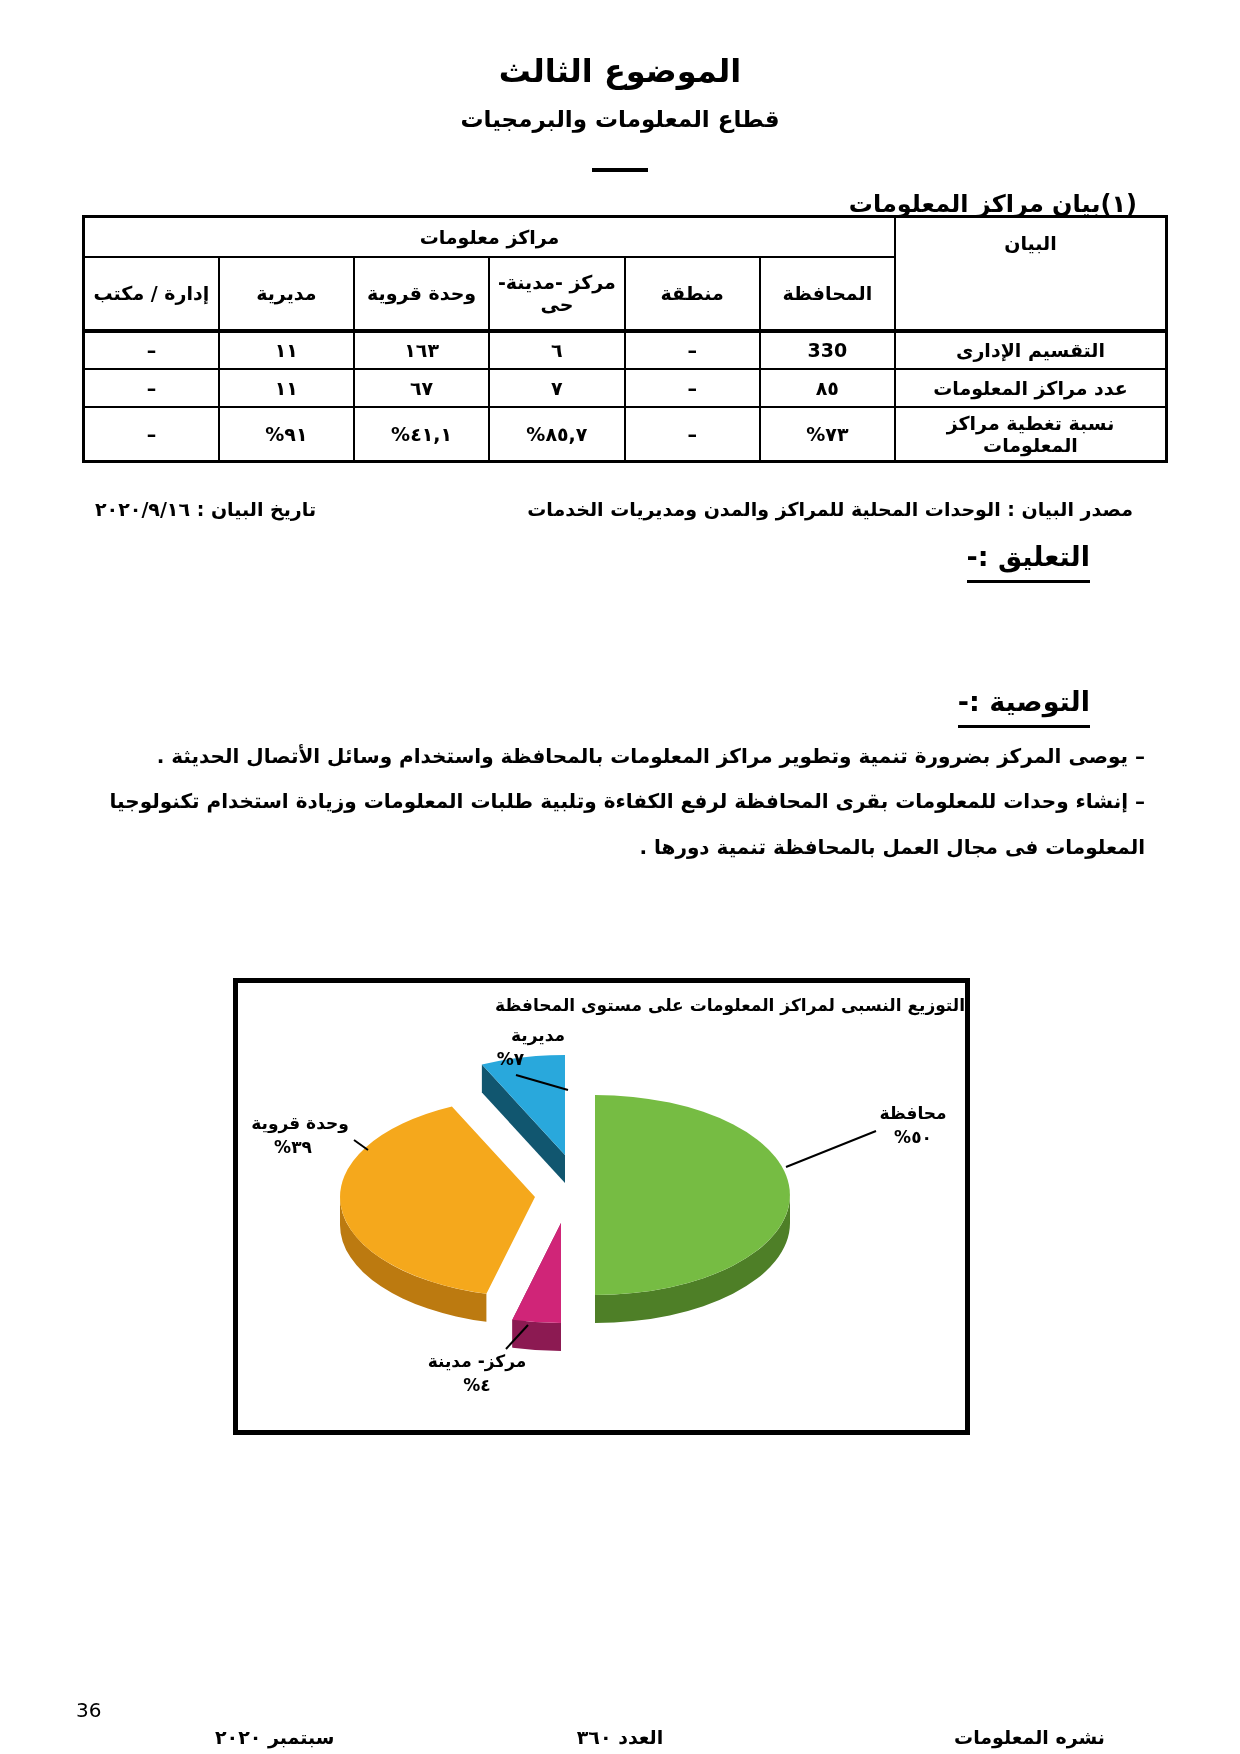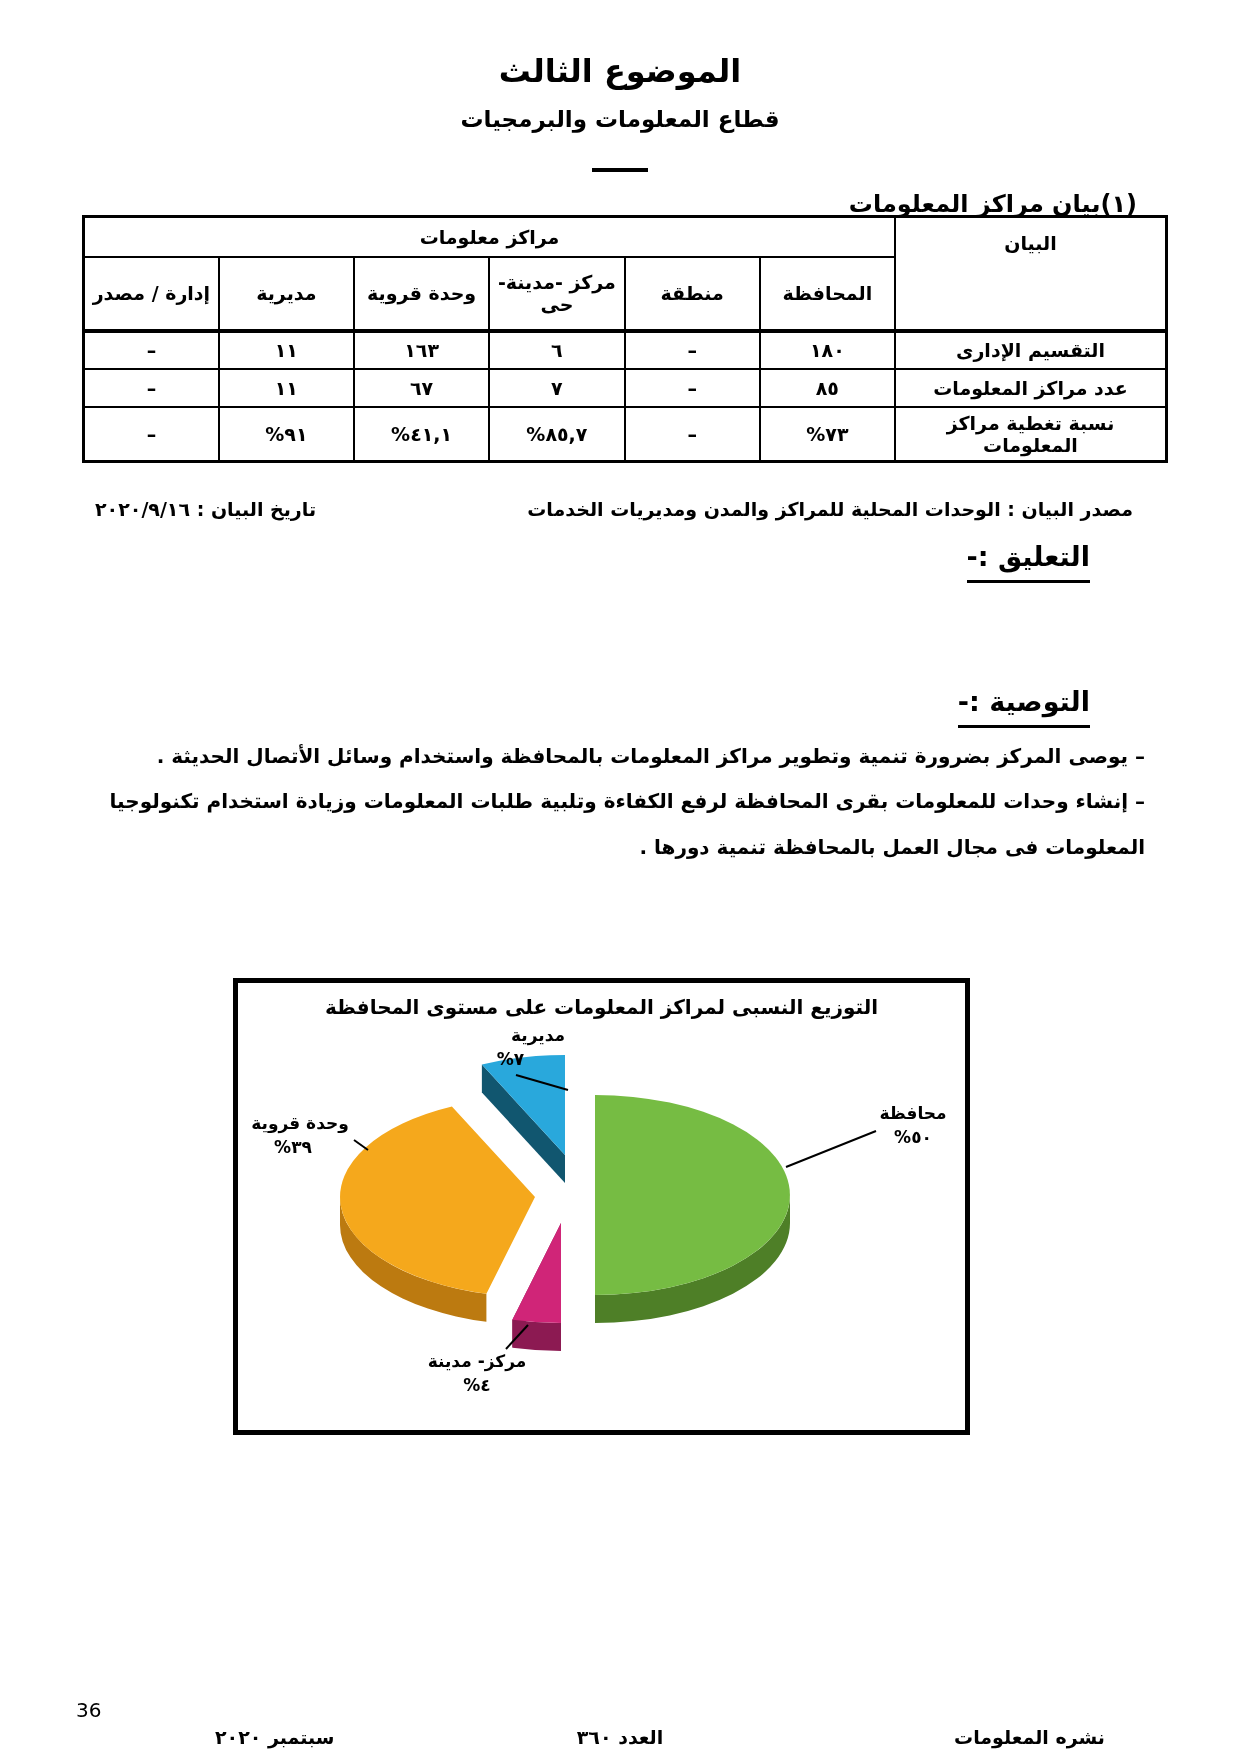--- a/index.html
+++ b/index.html
@@ -31,21 +31,21 @@
   .blk-heading{font-size:27px;border-bottom:3px solid #000;padding-bottom:8px;display:inline-block;}
   .pos-comment{top:541px;right:150px;}
   .bullet{font-size:20px;line-height:46px;text-align:right;}
   .b1{top:588px;right:160px;}
   .b2{top:631px;right:160px;}
   .pos-reco{top:686px;right:150px;}
   .b3{top:733px;right:95px;}
   .b4{top:778px;right:95px;width:1055px;}
   
   .chart-box{top:978px;left:233px;width:727px;height:447px;border:5px solid #000;background:#fff;}
-  .chart-title{position:absolute;top:12px;left:0;right:0;text-align:center;font-size:20px;}
+  .chart-title{position:absolute;top:12px;left:0;right:0;text-align:right;font-size:17px;}
   .pie-svg{position:absolute;top:0;left:0;width:717px;height:437px;}
   .callout{position:absolute;font-size:17px;text-align:center;line-height:24px;}
   
   .page-num{top:1698px;left:76px;font-size:20px;font-weight:normal;font-family:"DejaVu Sans",sans-serif;}
   .footer-right{top:1726px;right:135px;font-size:19px;}
   .footer-center{top:1726px;left:0;right:0;text-align:center;font-size:19px;}
   .footer-left{top:1726px;left:215px;font-size:19px;}
 </style>
 </head>
 <body>
@@ -63,25 +63,25 @@
           <tr class="hdr1-h">
         <th rowspan="2" style="width:263px" class="statement-col">البيان</th>
         <th colspan="6">مراكز معلومات</th>
       </tr>
       <tr class="hdr2 hdr2-h">
         <th style="width:150px">المحافظة</th>
         <th style="width:130px">منطقة</th>
         <th style="width:130px">مركز -مدينة- حى</th>
         <th style="width:130px">وحدة قروية</th>
         <th style="width:130px">مديرية</th>
-        <th style="width:153px">إدارة / مصدر</th>
+        <th style="width:153px">إدارة / مكتب</th>
       </tr>
       <tr class="row-h">
         <td>التقسيم الإدارى</td>
-        <td dir="ltr">١٨٠</td>
+        <td dir="ltr">330</td>
         <td dir="ltr">–</td>
         <td dir="ltr">٦</td>
         <td dir="ltr">١٦٣</td>
         <td dir="ltr">١١</td>
         <td dir="ltr">–</td>
       </tr>
       <tr class="row-h">
         <td>عدد مراكز المعلومات</td>
         <td dir="ltr">٨٥</td>
         <td dir="ltr">–</td>

